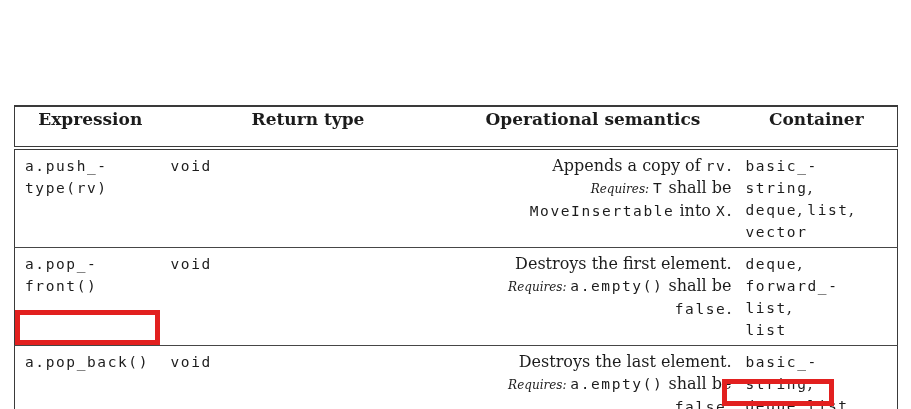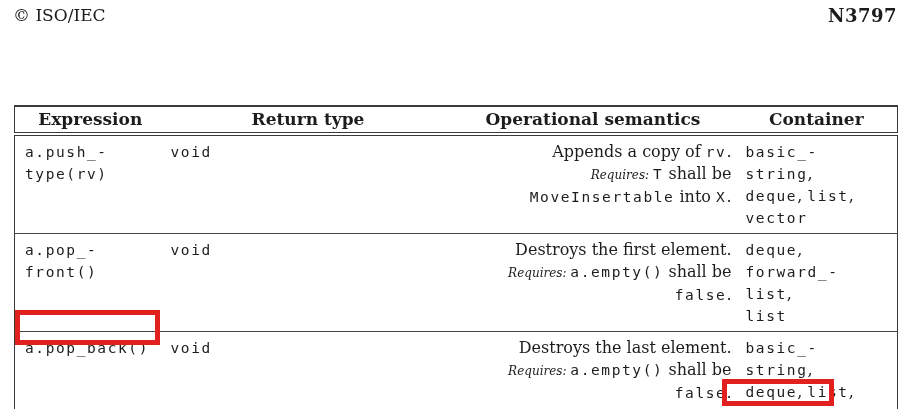--- a/index.html
+++ b/index.html
@@ -39,21 +39,21 @@
     border-collapse: collapse;
     table-layout: fixed;
     border: 1px solid #3a3a3a;
     border-top-width: 2px;
     border-bottom-width: 2px;
   }
   table.std-table th {
     font-size: 17px;
     font-weight: bold;
     text-align: center;
-    padding: 1px 0 2px 0;
+    padding: 1px 0 16px 0;
     line-height: 22px;
     border-bottom: 4px double #3a3a3a;
   }
   table.std-table td {
     vertical-align: top;
     border-top: 1px solid #464646;
     padding: 5px 4px 4px 10px;
     overflow: hidden;
   }
   table.std-table tbody tr:first-child td { border-top: none; }
@@ -73,24 +73,20 @@
     border: 5px solid #e2201f;
     background: transparent;
     pointer-events: none;
   }
 </style>
 </head>
 <body>
 
 <div class="page">
 
-  <header class="doc-header">
-    <span>© ISO/IEC</span>
-    <span class="doc-num">N3797</span>
-  </header>
 
 
   <table class="std-table">
     <colgroup>
       <col style="width:151px">
       <col style="width:285px">
       <col style="width:285px">
       <col style="width:162px">
     </colgroup>
     <thead>

